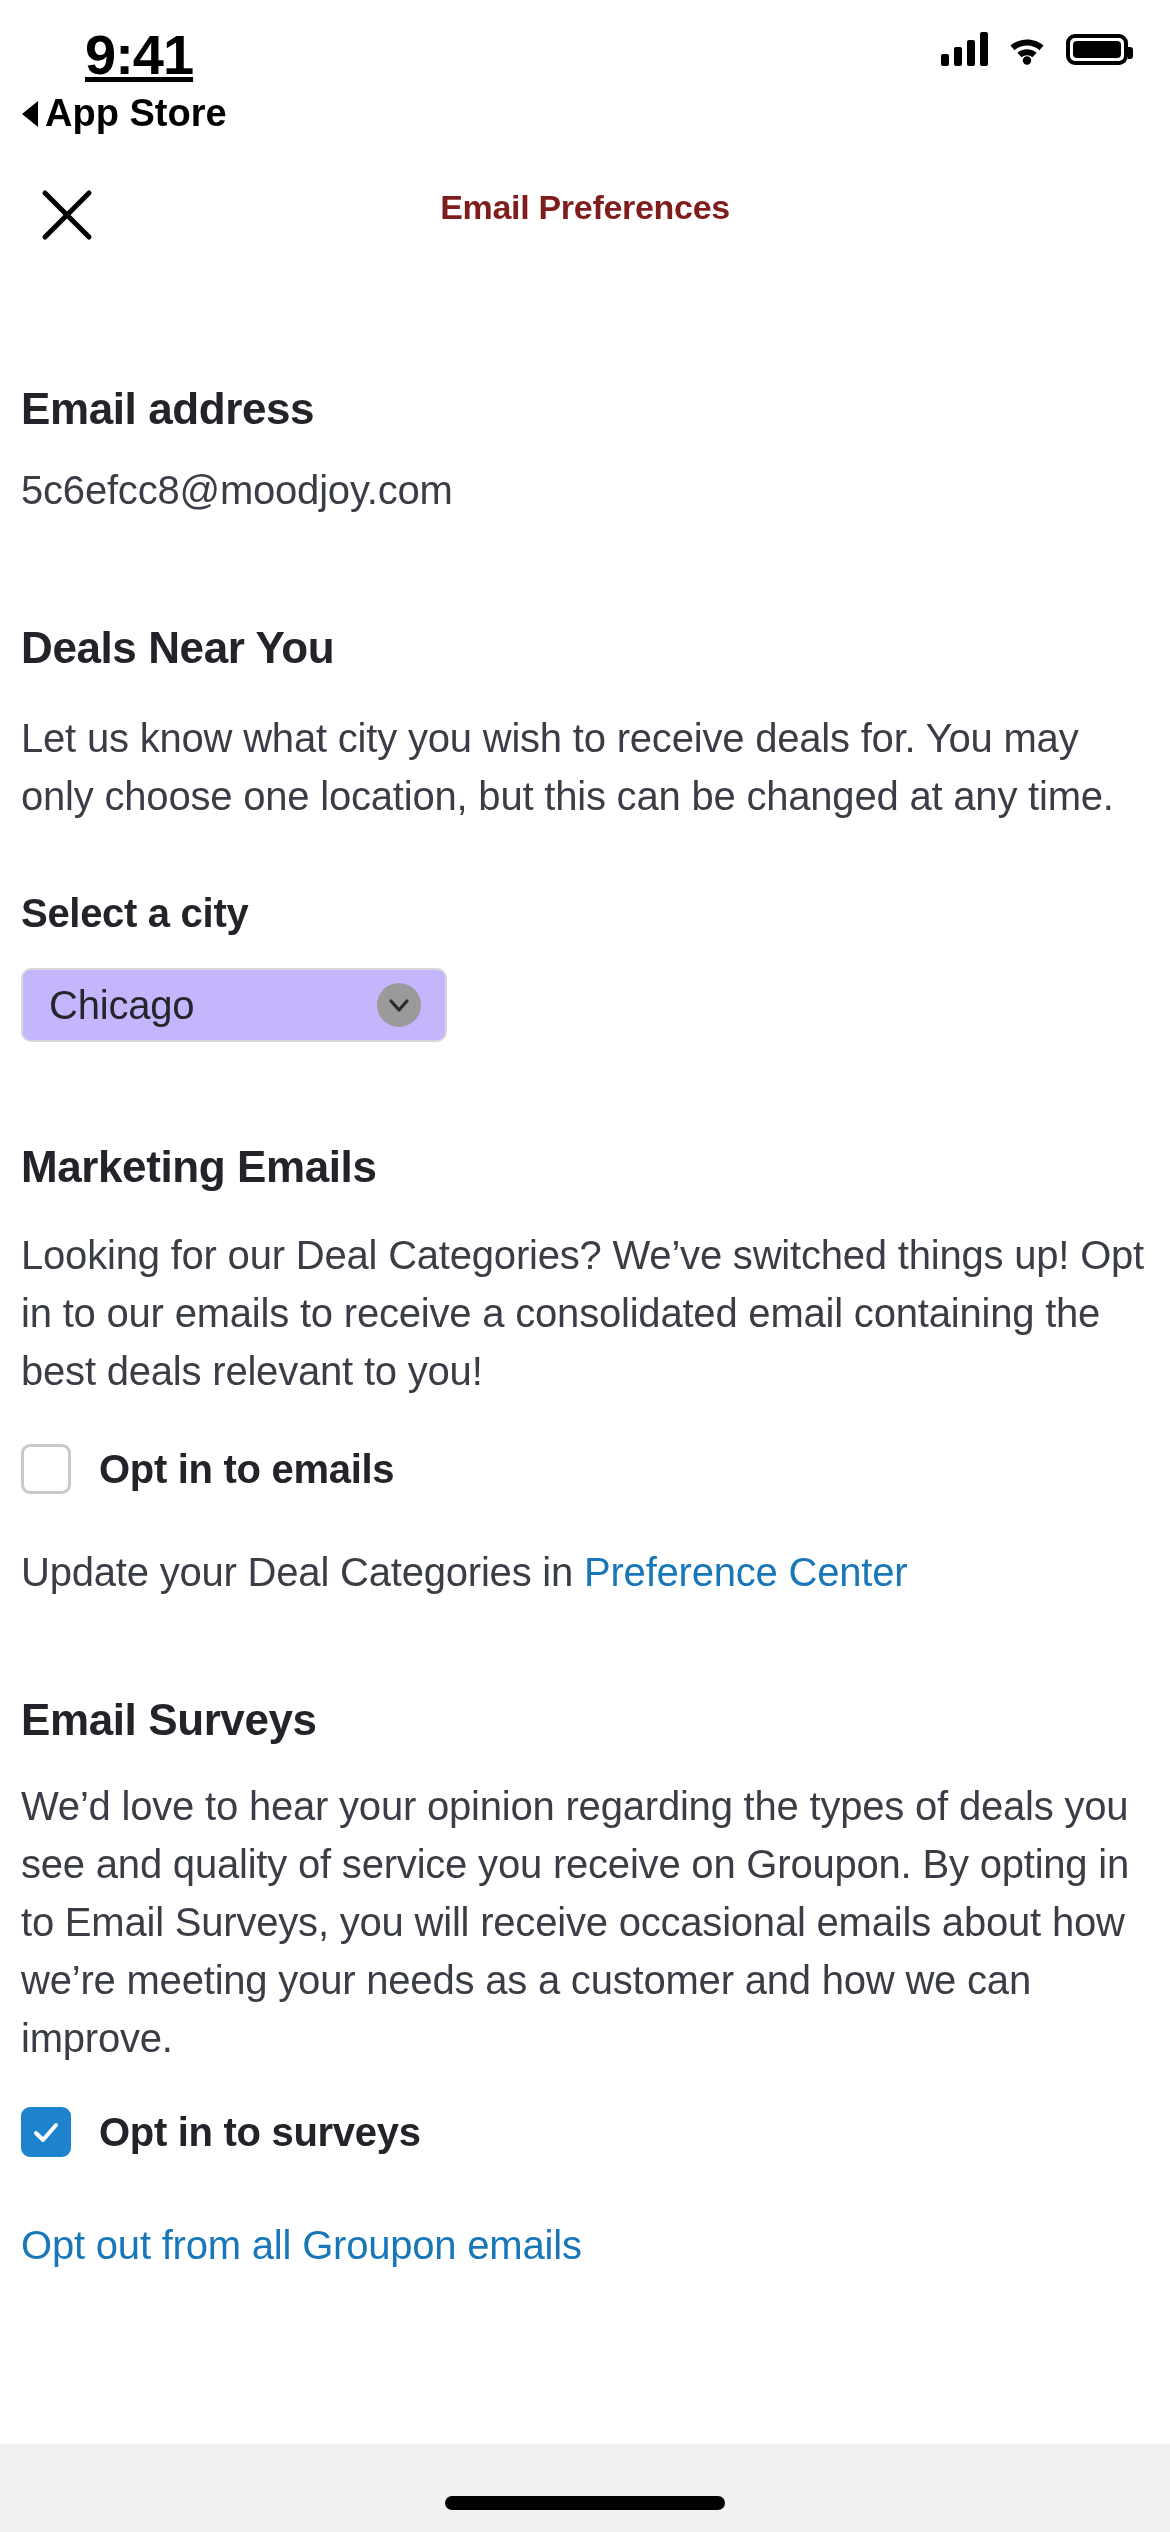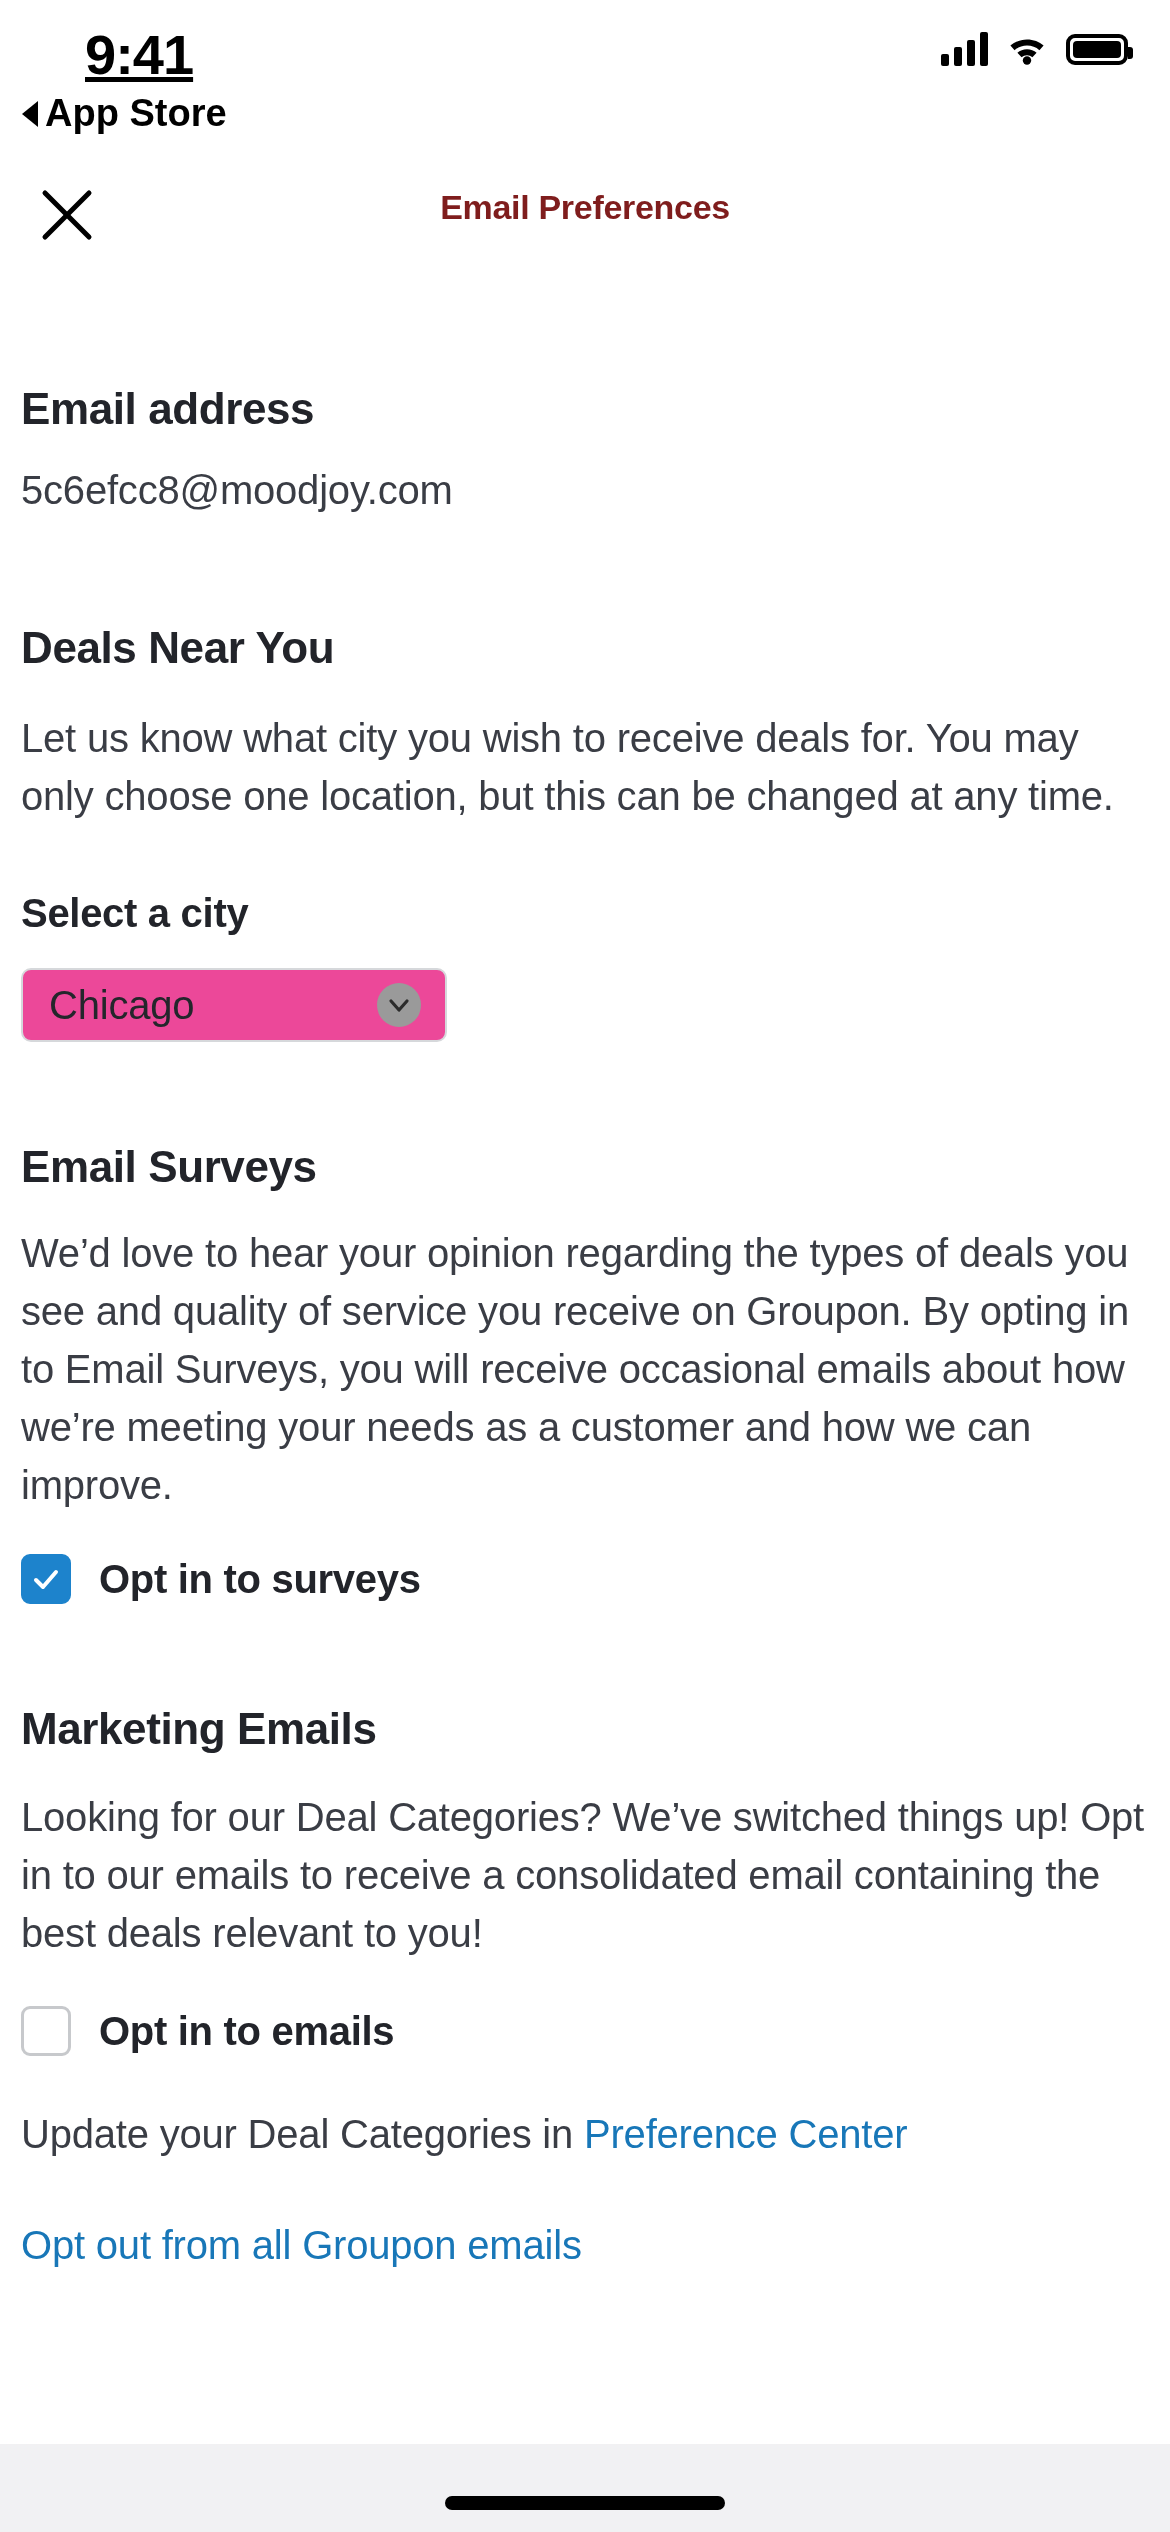--- a/index.html
+++ b/index.html
@@ -96,21 +96,21 @@
   .sp-surv-title{ margin-top:100px; }
   .sp-surv-body{ margin-top:32px; }
   .sp-surv-check{ margin-top:40px; }
   .sp-optout{ margin-top:66px; }
 
   
   .select-box {
     position:relative;
     width:426px; height:74px;
     border:2px solid #d6d8db; border-radius:10px;
-    background:#ec4899;
+    background:#c4b5fd;
     display:flex; align-items:center;
     padding:0 26px;
   }
   .select-value { font-size:40px; color:#24262b; letter-spacing:-0.2px; }
   .chev-circle {
     position:absolute; right:24px; top:50%; transform:translateY(-50%);
     width:44px; height:44px; border-radius:50%;
     background:#9a9a9a;
     display:flex; align-items:center; justify-content:center;
   }
@@ -200,47 +200,47 @@
         <span class="select-value">Chicago</span>
         <span class="chev-circle">
           <svg width="26" height="26" viewBox="0 0 26 26">
             <polyline points="5,9 13,18 21,9" fill="none" stroke="#2b2b2b" stroke-width="3.2" stroke-linecap="round" stroke-linejoin="round"></polyline>
           </svg>
         </span>
       </div>
     </div>
 
     <div class="section">
+      <h2 class="sec-title sp-mkt-title">Marketing Emails</h2>
+      <p class="body sp-mkt-body">Looking for our Deal Categories? We’ve switched things up! Opt in to our emails to receive a consolidated email containing the best deals relevant to you!</p>
+
+      <div class="check-row sp-mkt-check">
+        <span class="cb"></span>
+        <span class="cb-label">Opt in to emails</span>
+      </div>
+
+      <div class="link-line sp-pref">
+        <span>Update your Deal Categories in </span><span class="link">Preference Center</span>
+      </div>
+    </div>
+
+    <div class="section">
       <h2 class="sec-title sp-surv-title">Email Surveys</h2>
       <p class="body sp-surv-body">We’d love to hear your opinion regarding the types of deals you see and quality of service you receive on Groupon. By opting in to Email Surveys, you will receive occasional emails about how we’re meeting your needs as a customer and how we can improve.</p>
 
       <div class="check-row sp-surv-check">
         <span class="cb checked">
           <svg width="34" height="34" viewBox="0 0 34 34">
             <polyline points="7,18 14,25 27,10" fill="none" stroke="#fff" stroke-width="4" stroke-linecap="round" stroke-linejoin="round"></polyline>
           </svg>
         </span>
         <span class="cb-label">Opt in to surveys</span>
       </div>
     </div>
 
-    <div class="section">
-      <h2 class="sec-title sp-mkt-title">Marketing Emails</h2>
-      <p class="body sp-mkt-body">Looking for our Deal Categories? We’ve switched things up! Opt in to our emails to receive a consolidated email containing the best deals relevant to you!</p>
-
-      <div class="check-row sp-mkt-check">
-        <span class="cb"></span>
-        <span class="cb-label">Opt in to emails</span>
-      </div>
-
-      <div class="link-line sp-pref">
-        <span>Update your Deal Categories in </span><span class="link">Preference Center</span>
-      </div>
-    </div>
-
     <div class="optout sp-optout">Opt out from all Groupon emails</div>
   </div>
 
   <div class="home-area">
     <div class="home-indicator"></div>
   </div>
 
 </div>
 
 </body></html>

